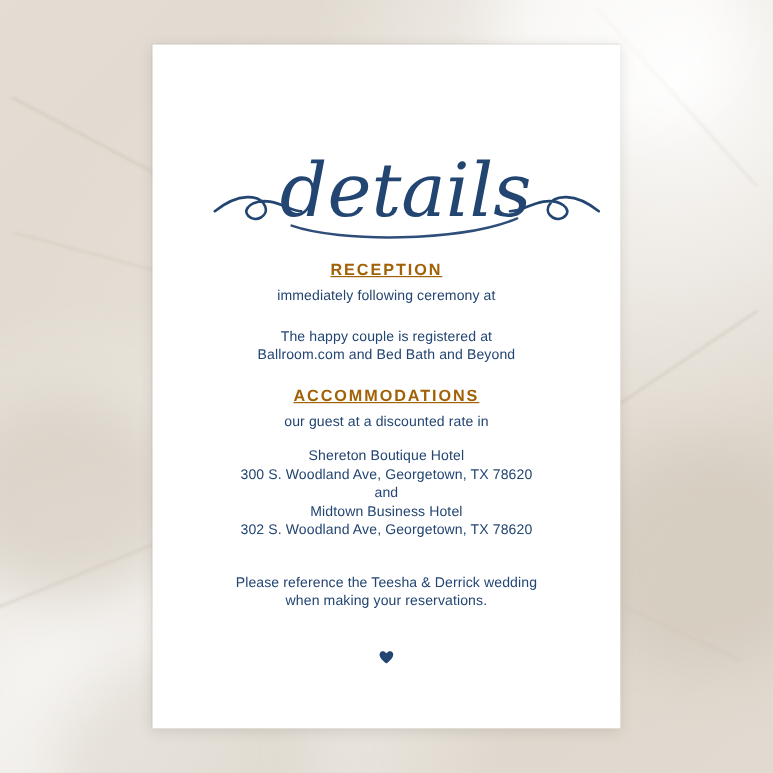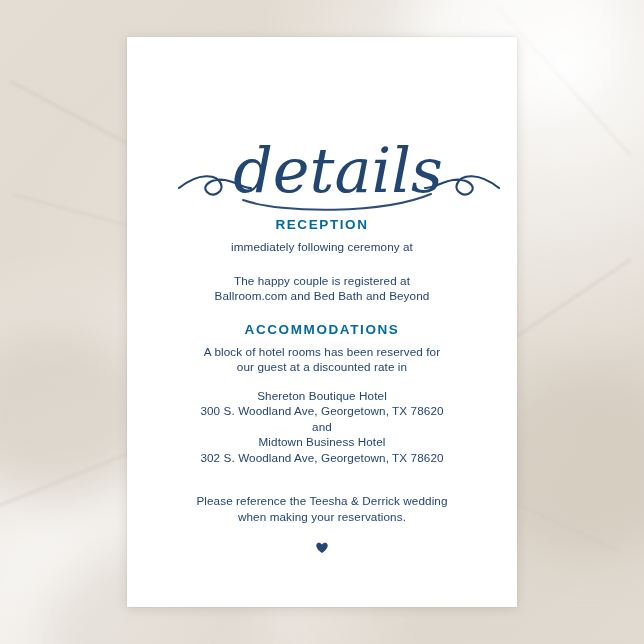--- a/index.html
+++ b/index.html
@@ -59,21 +59,21 @@
   .card-inner {
     position: relative;
     width: 100%;
     height: 100%;
     color: #2a4a73;
   }
 
   
   .title-wrap {
     position: absolute;
-    top: 84px;
+    top: 72px;
     left: 0;
     right: 0;
     height: 110px;
     display: flex;
     align-items: center;
     justify-content: center;
     padding-left: 32px;
   }
   .title-svg { display: block; }
 
@@ -84,22 +84,23 @@
     left: 28px;
     right: 28px;
     text-align: center;
     color: #234572;
   }
   .heading {
     font-family: "Liberation Sans", sans-serif;
     font-size: 13.5px;
     font-weight: bold;
     letter-spacing: 1.6px;
-    color: #0369a1;
+    color: #a16207;
     margin: 0 0 7px 0;
+    text-decoration: underline;
   }
   .para {
     font-size: 11.7px;
     line-height: 15.5px;
     color: #234572;
     margin: 0;
     letter-spacing: .1px;
   }
   .gap-md { height: 18px; }
   .block { margin-bottom: 0; }
@@ -161,21 +162,20 @@
 
       <div class="block">
         <p class="para">The happy couple is registered at</p>
         <p class="para">Ballroom.com and Bed Bath and Beyond</p>
       </div>
 
       <div class="gap-md"></div>
 
       <div class="block">
         <div class="heading">ACCOMMODATIONS</div>
-        <p class="para">A block of hotel rooms has been reserved for</p>
         <p class="para">our guest at a discounted rate in</p>
       </div>
 
       <div class="hotel-block">
         <p class="para">Shereton Boutique Hotel</p>
         <p class="para">300 S. Woodland Ave, Georgetown, TX 78620</p>
         <p class="para">and</p>
         <p class="para">Midtown Business Hotel</p>
         <p class="para">302 S. Woodland Ave, Georgetown, TX 78620</p>
       </div>

